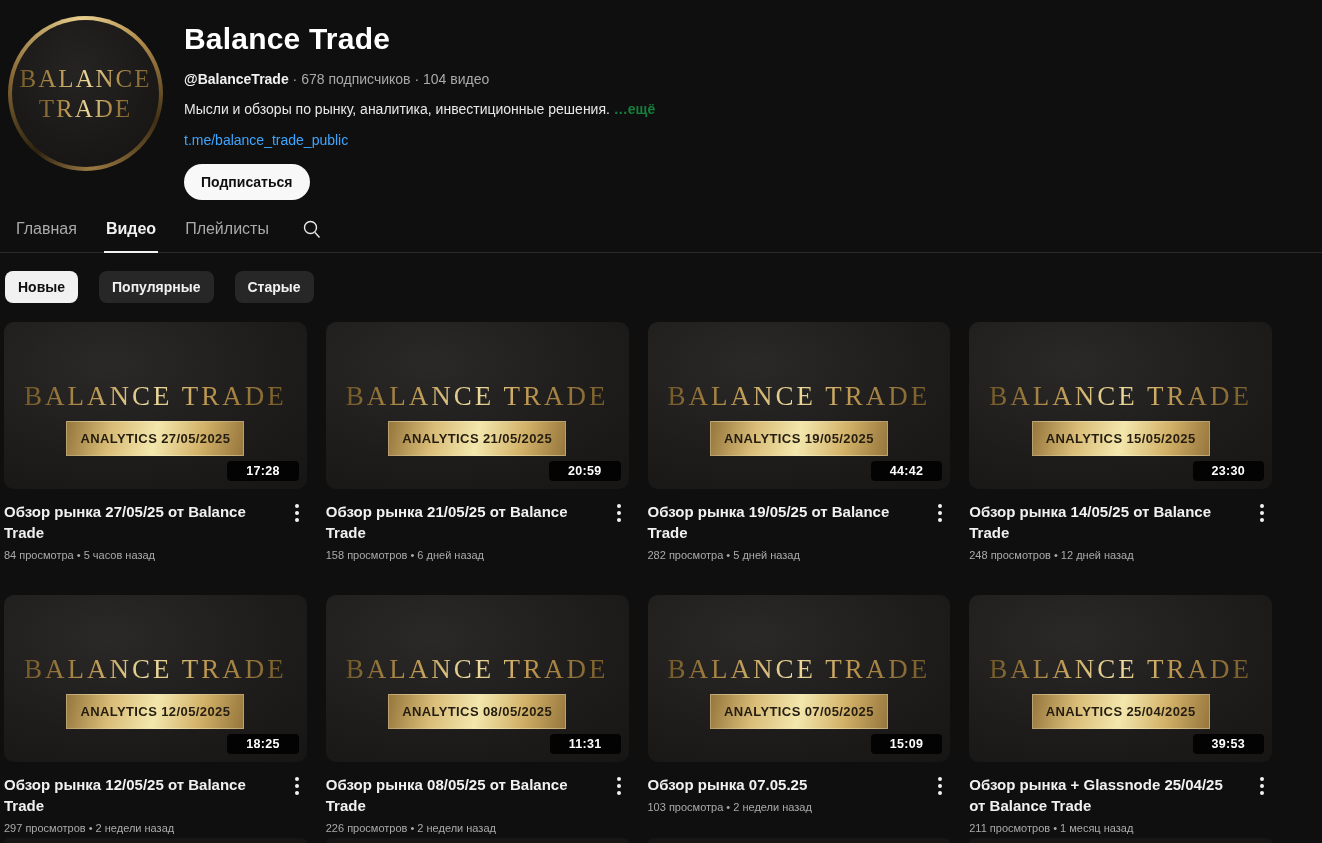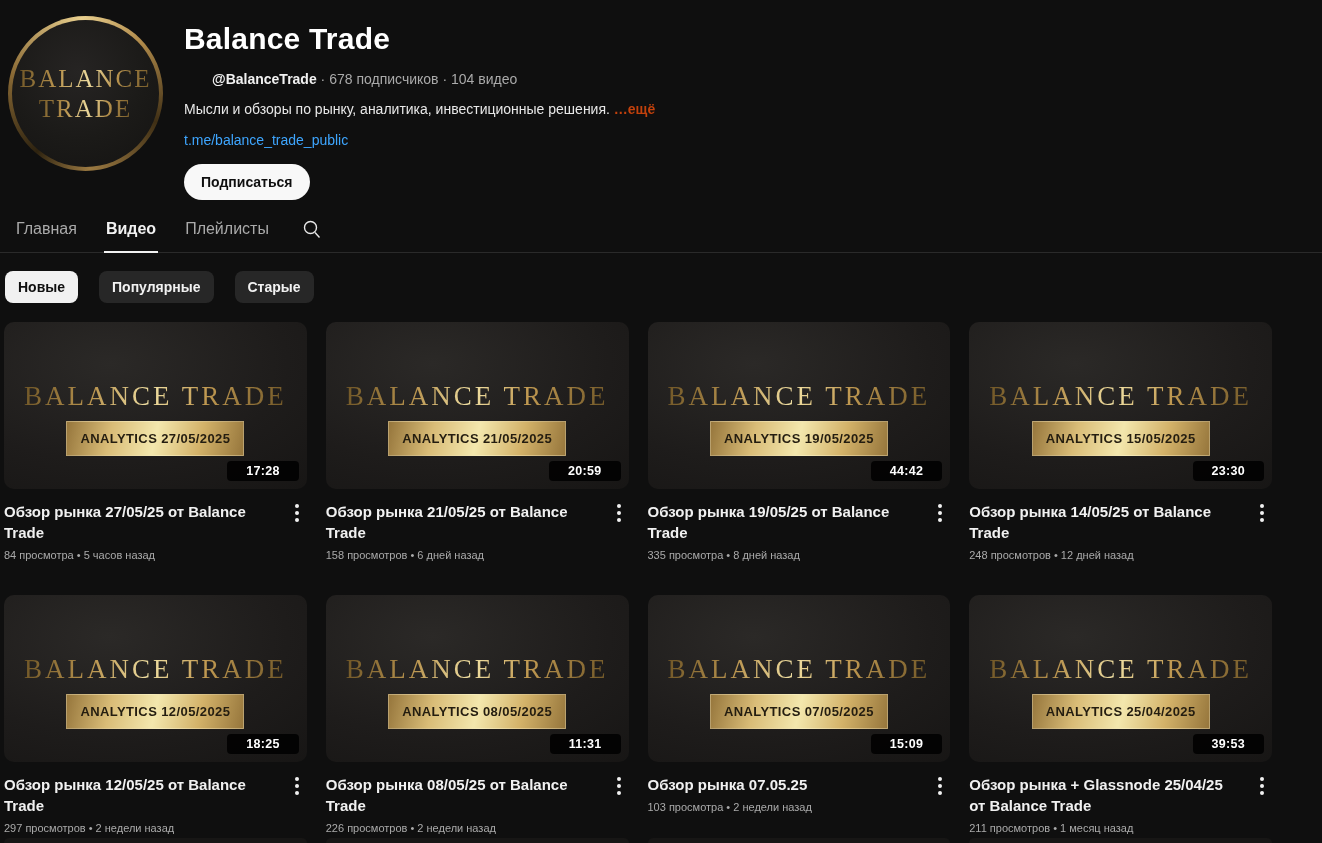--- a/index.html
+++ b/index.html
@@ -29,23 +29,23 @@
   .avatar-text {
     font-family:"Liberation Serif","DejaVu Serif",serif;
     font-size:25px; letter-spacing:2px; font-weight:400;
     background:linear-gradient(100deg,#6e5526 0%,#b8934e 30%,#ecd99c 52%,#b8934e 72%,#6e5526 100%);
     -webkit-background-clip:text; background-clip:text; color:transparent;
     line-height:1.1;
   }
   .channel-info { padding-top:6px; }
   .channel-name { font-size:30px; font-weight:700; color:#fff; letter-spacing:0.2px; }
   .channel-stats { margin-top:15px; font-size:14px; color:#aaaaaa; }
-  .channel-stats .handle { color:#f1f1f1; font-weight:700;margin-left:28px; }
+  .channel-stats .handle { color:#f1f1f1; font-weight:700; }
   .channel-desc { margin-top:14px; font-size:14px; color:#e8e8e8; }
-  .channel-desc .more { color:#c2410c; font-weight:700; cursor:pointer; }
+  .channel-desc .more { color:#15803d; font-weight:700; cursor:pointer; }
   .channel-link { margin-top:15px; font-size:14px; }
   .channel-link a { color:#3ea6ff; text-decoration:none; cursor:pointer; }
   .subscribe-btn {
     margin-top:16px; display:inline-block;
     background:#f8f8f8; color:#0f0f0f;
     border:none; border-radius:18px; height:36px; padding:0 17px;
     font-size:14px; font-weight:700; font-family:"Liberation Sans",sans-serif;
     cursor:pointer;
   }
 
@@ -215,21 +215,21 @@
 
   <div class="card">
     <div class="thumb">
       <span class="thumb-brand">BALANCE TRADE</span>
       <span class="thumb-badge">ANALYTICS 19/05/2025</span>
       <span class="duration">44:42</span>
     </div>
     <div class="info">
       <div class="info-text">
         <div class="v-title">Обзор рынка 19/05/25 от Balance Trade</div>
-        <div class="v-meta">335 просмотра • 8 дней назад</div>
+        <div class="v-meta">282 просмотра • 5 дней назад</div>
       </div>
       <div class="kebab-wrap">
           <span class="kebab"></span>
         </div>
     </div>
   </div>
 
   <div class="card">
     <div class="thumb">
       <span class="thumb-brand">BALANCE TRADE</span>

